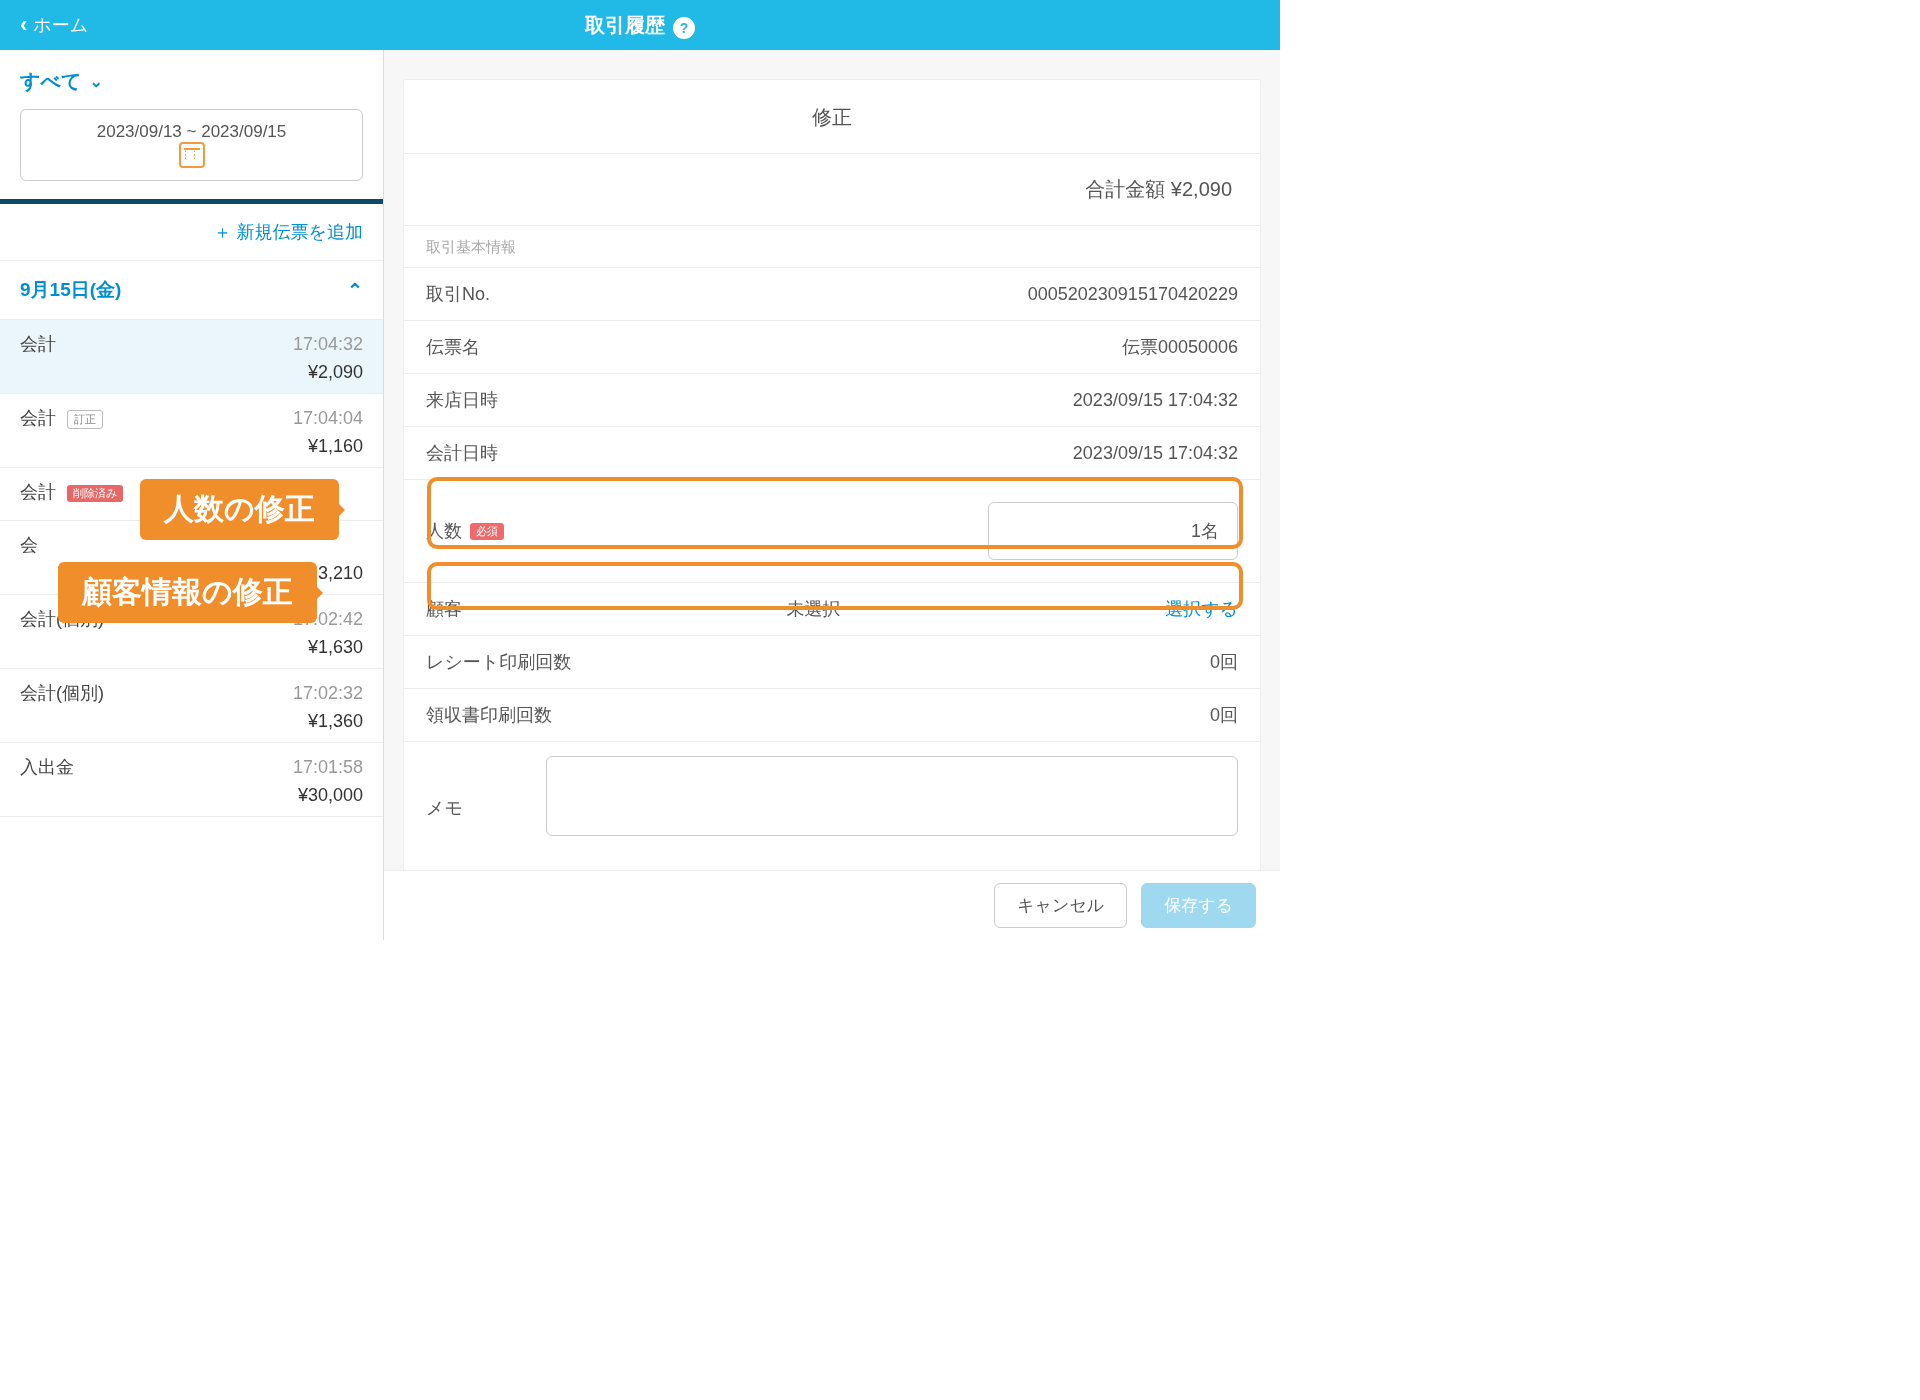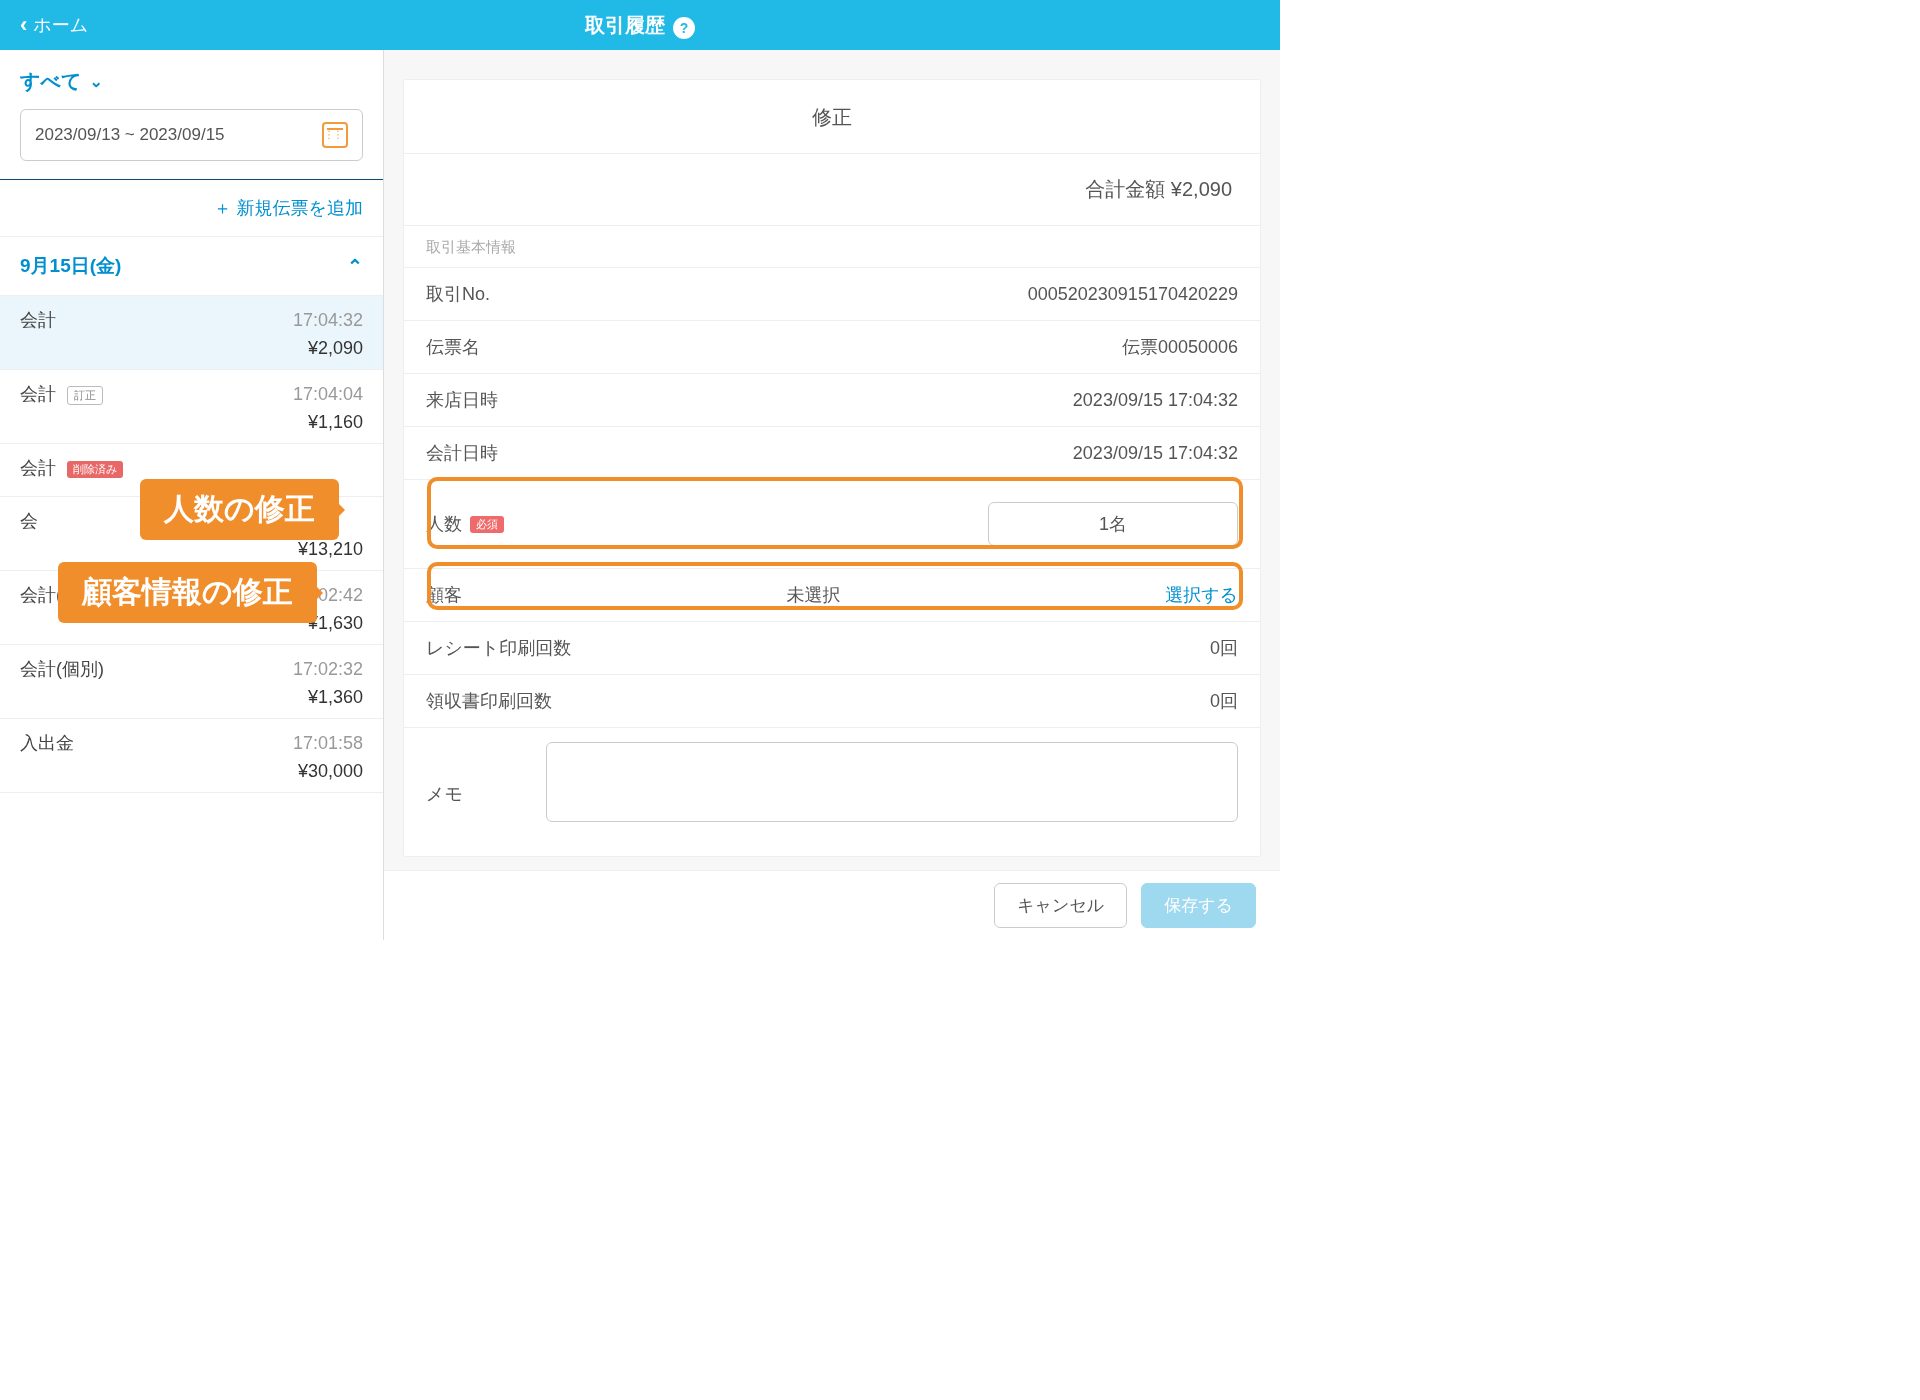--- a/index.html
+++ b/index.html
@@ -71,20 +71,21 @@
   }
   .date-input {
     border: 1px solid #ccc;
     border-radius: 6px;
     padding: 12px 14px;
     display: flex;
     align-items: center;
     justify-content: space-between;
     font-size: 17px;
     color: #555;
+    flex-direction: column;
   }
   .cal-icon {
     width: 26px; height: 26px;
     border: 2px solid #f39a3c;
     border-radius: 4px;
     position: relative;
   }
   .cal-icon::before {
     content: "";
     position: absolute;
@@ -94,21 +95,21 @@
   .cal-icon::after {
     content: "⋮⋮⋮";
     position: absolute;
     top: 6px; left: 0; right: 0;
     text-align: center;
     font-size: 10px; line-height: 10px;
     color: #f39a3c;
     letter-spacing: -1px;
   }
   .add-slip {
-    border-top: 1px solid #0c4a6e;
+    border-top: 5px solid #0c4a6e;
     border-bottom: 1px solid #eee;
     padding: 16px 20px;
     text-align: right;
     color: #0090d0;
     font-size: 18px;
     cursor: pointer;
   }
   .date-header {
     padding: 16px 20px;
     display: flex;
@@ -193,21 +194,21 @@
     font-size: 18px;
     color: #555;
   }
   .info-row .lbl { display:flex; align-items:center; gap:8px; }
   .req-badge {
     background:#ef6b6b; color:#fff;
     font-size:11px; padding:1px 6px; border-radius:3px;
   }
   .num-input {
     border:1px solid #ccc; border-radius:6px;
-    padding:9px 18px; width:250px; text-align:center;
+    padding:16px 18px; width:250px; text-align:right;
     font-size:18px; color:#555; background:#fff;
   }
   .cust-row {
     display:flex; justify-content:space-between; align-items:center;
     padding:14px 22px; border-top:1px solid #eee; font-size:18px; color:#555;
   }
   .cust-row .mid { flex:1; text-align:center; color:#555; }
   .select-link { color:#0090d0; cursor:pointer; }
   .memo-row {
     display:flex; align-items:flex-start;

